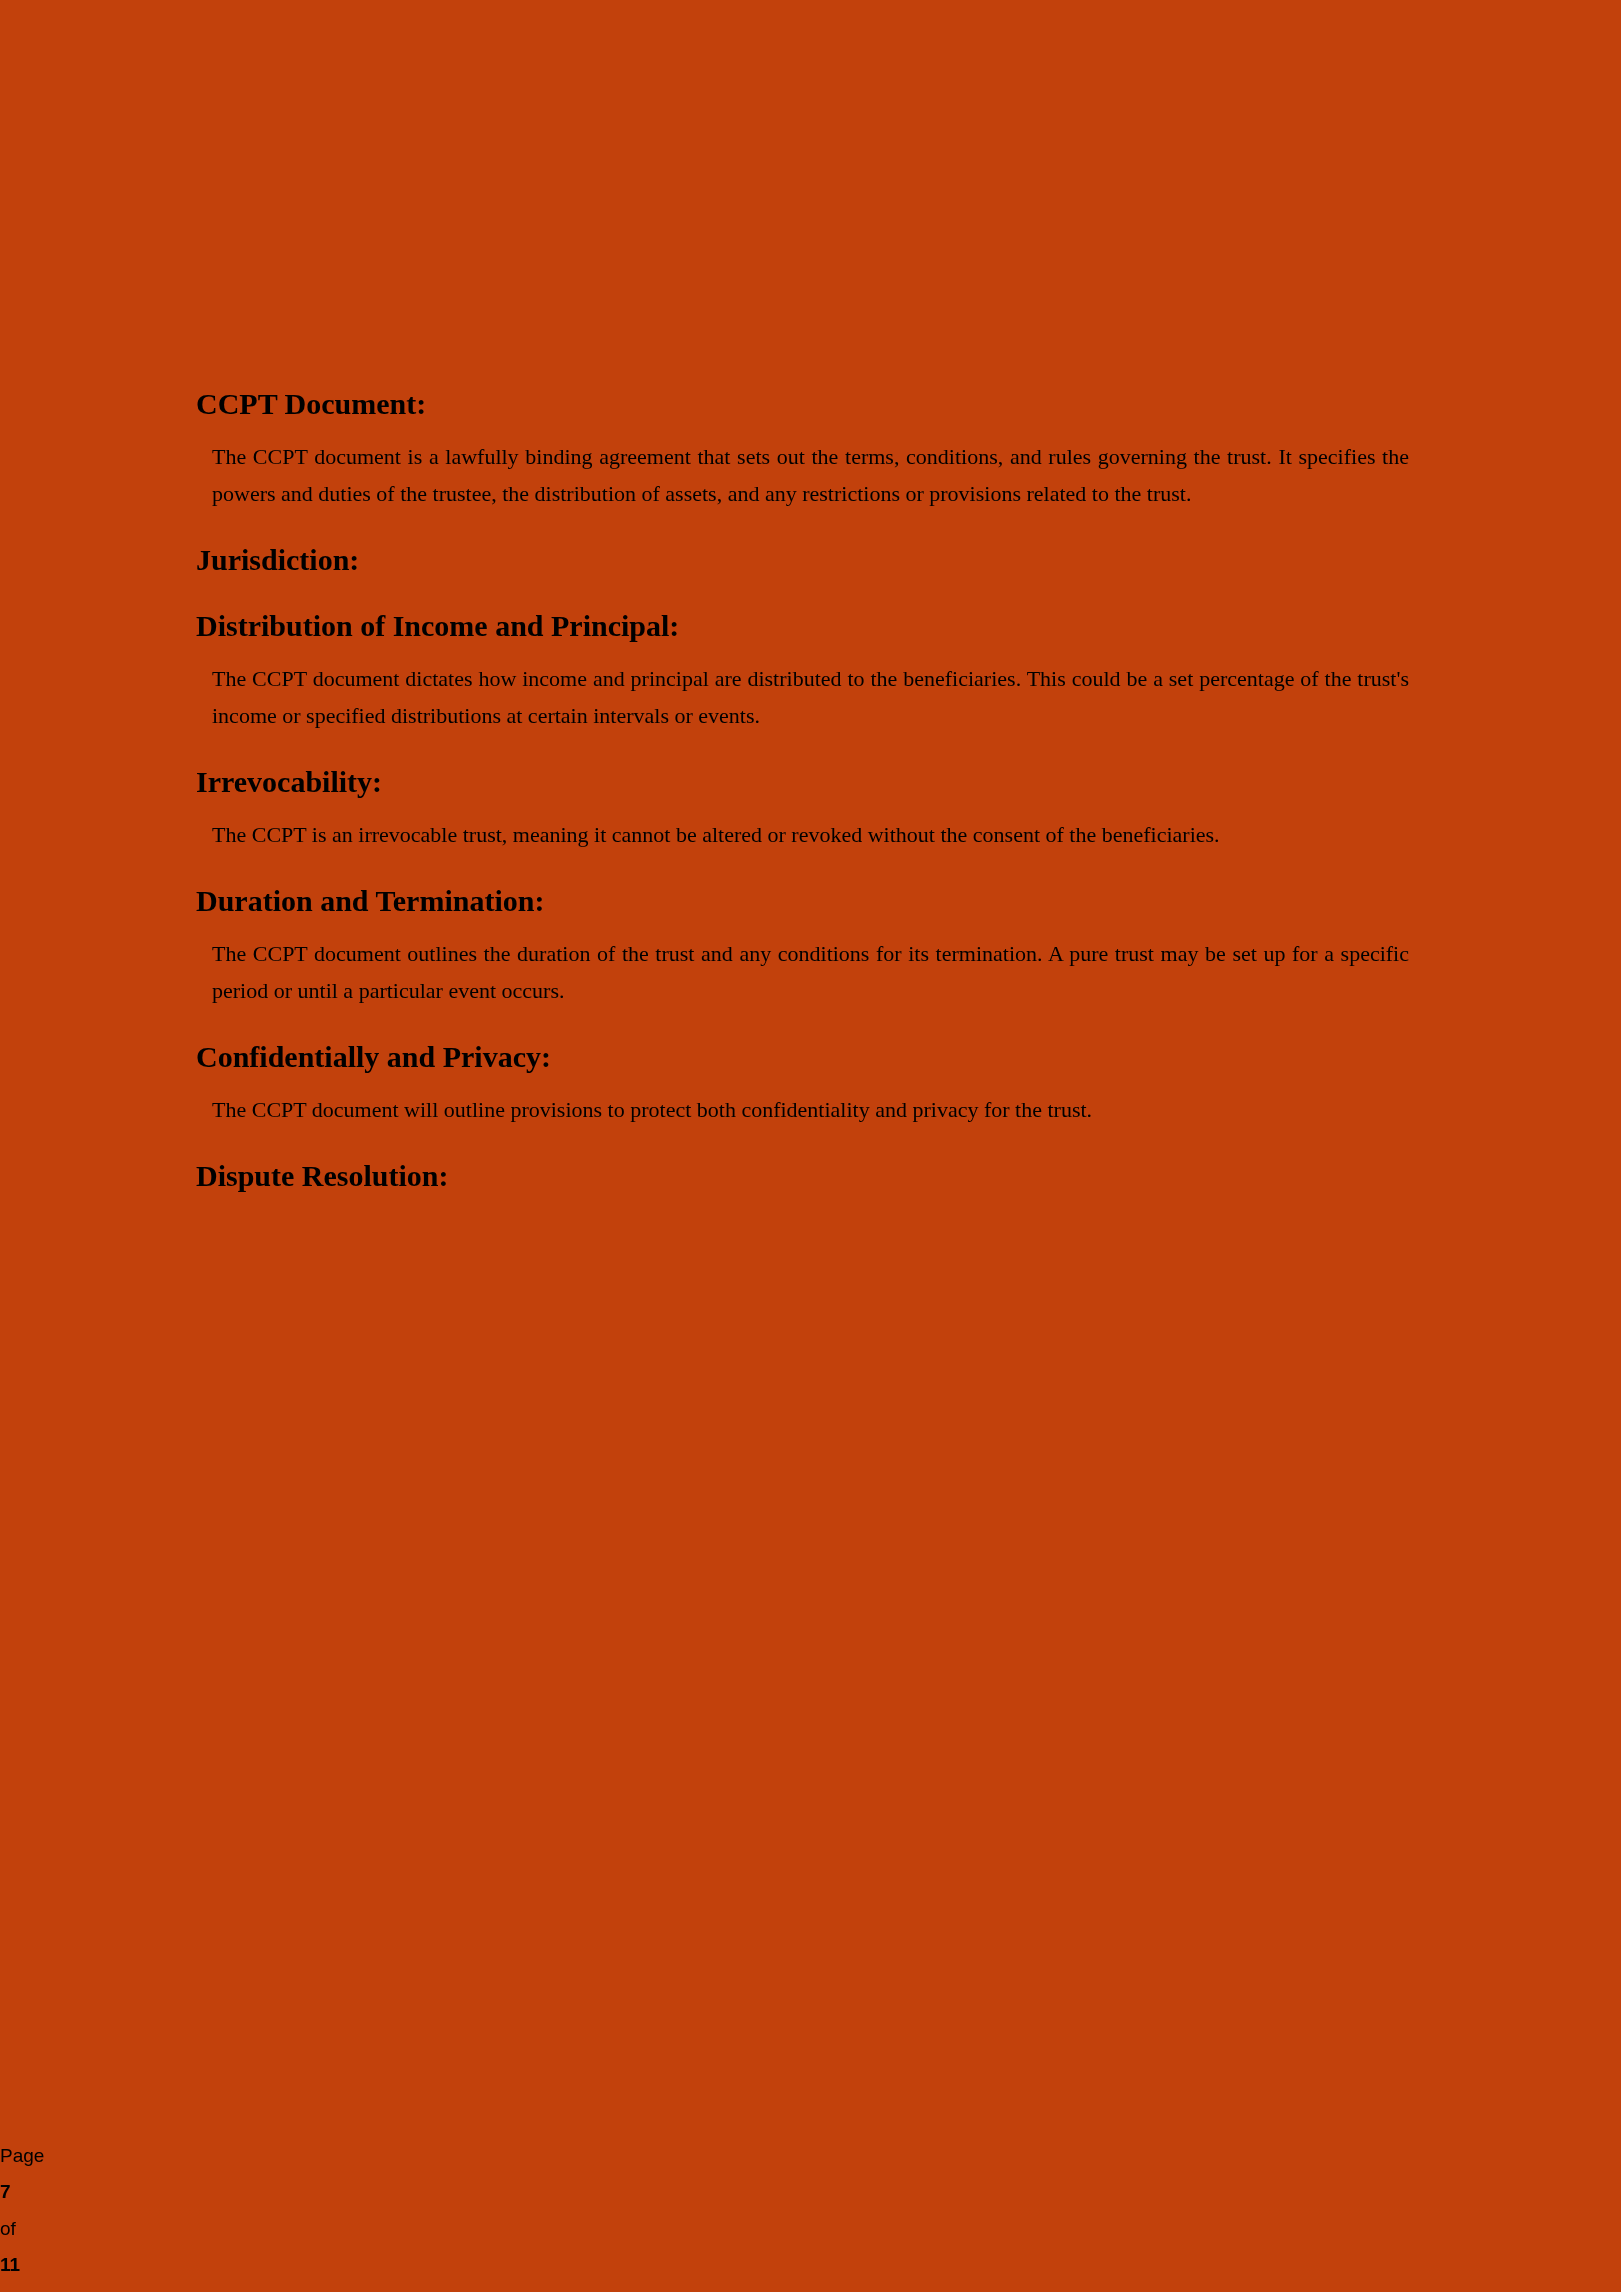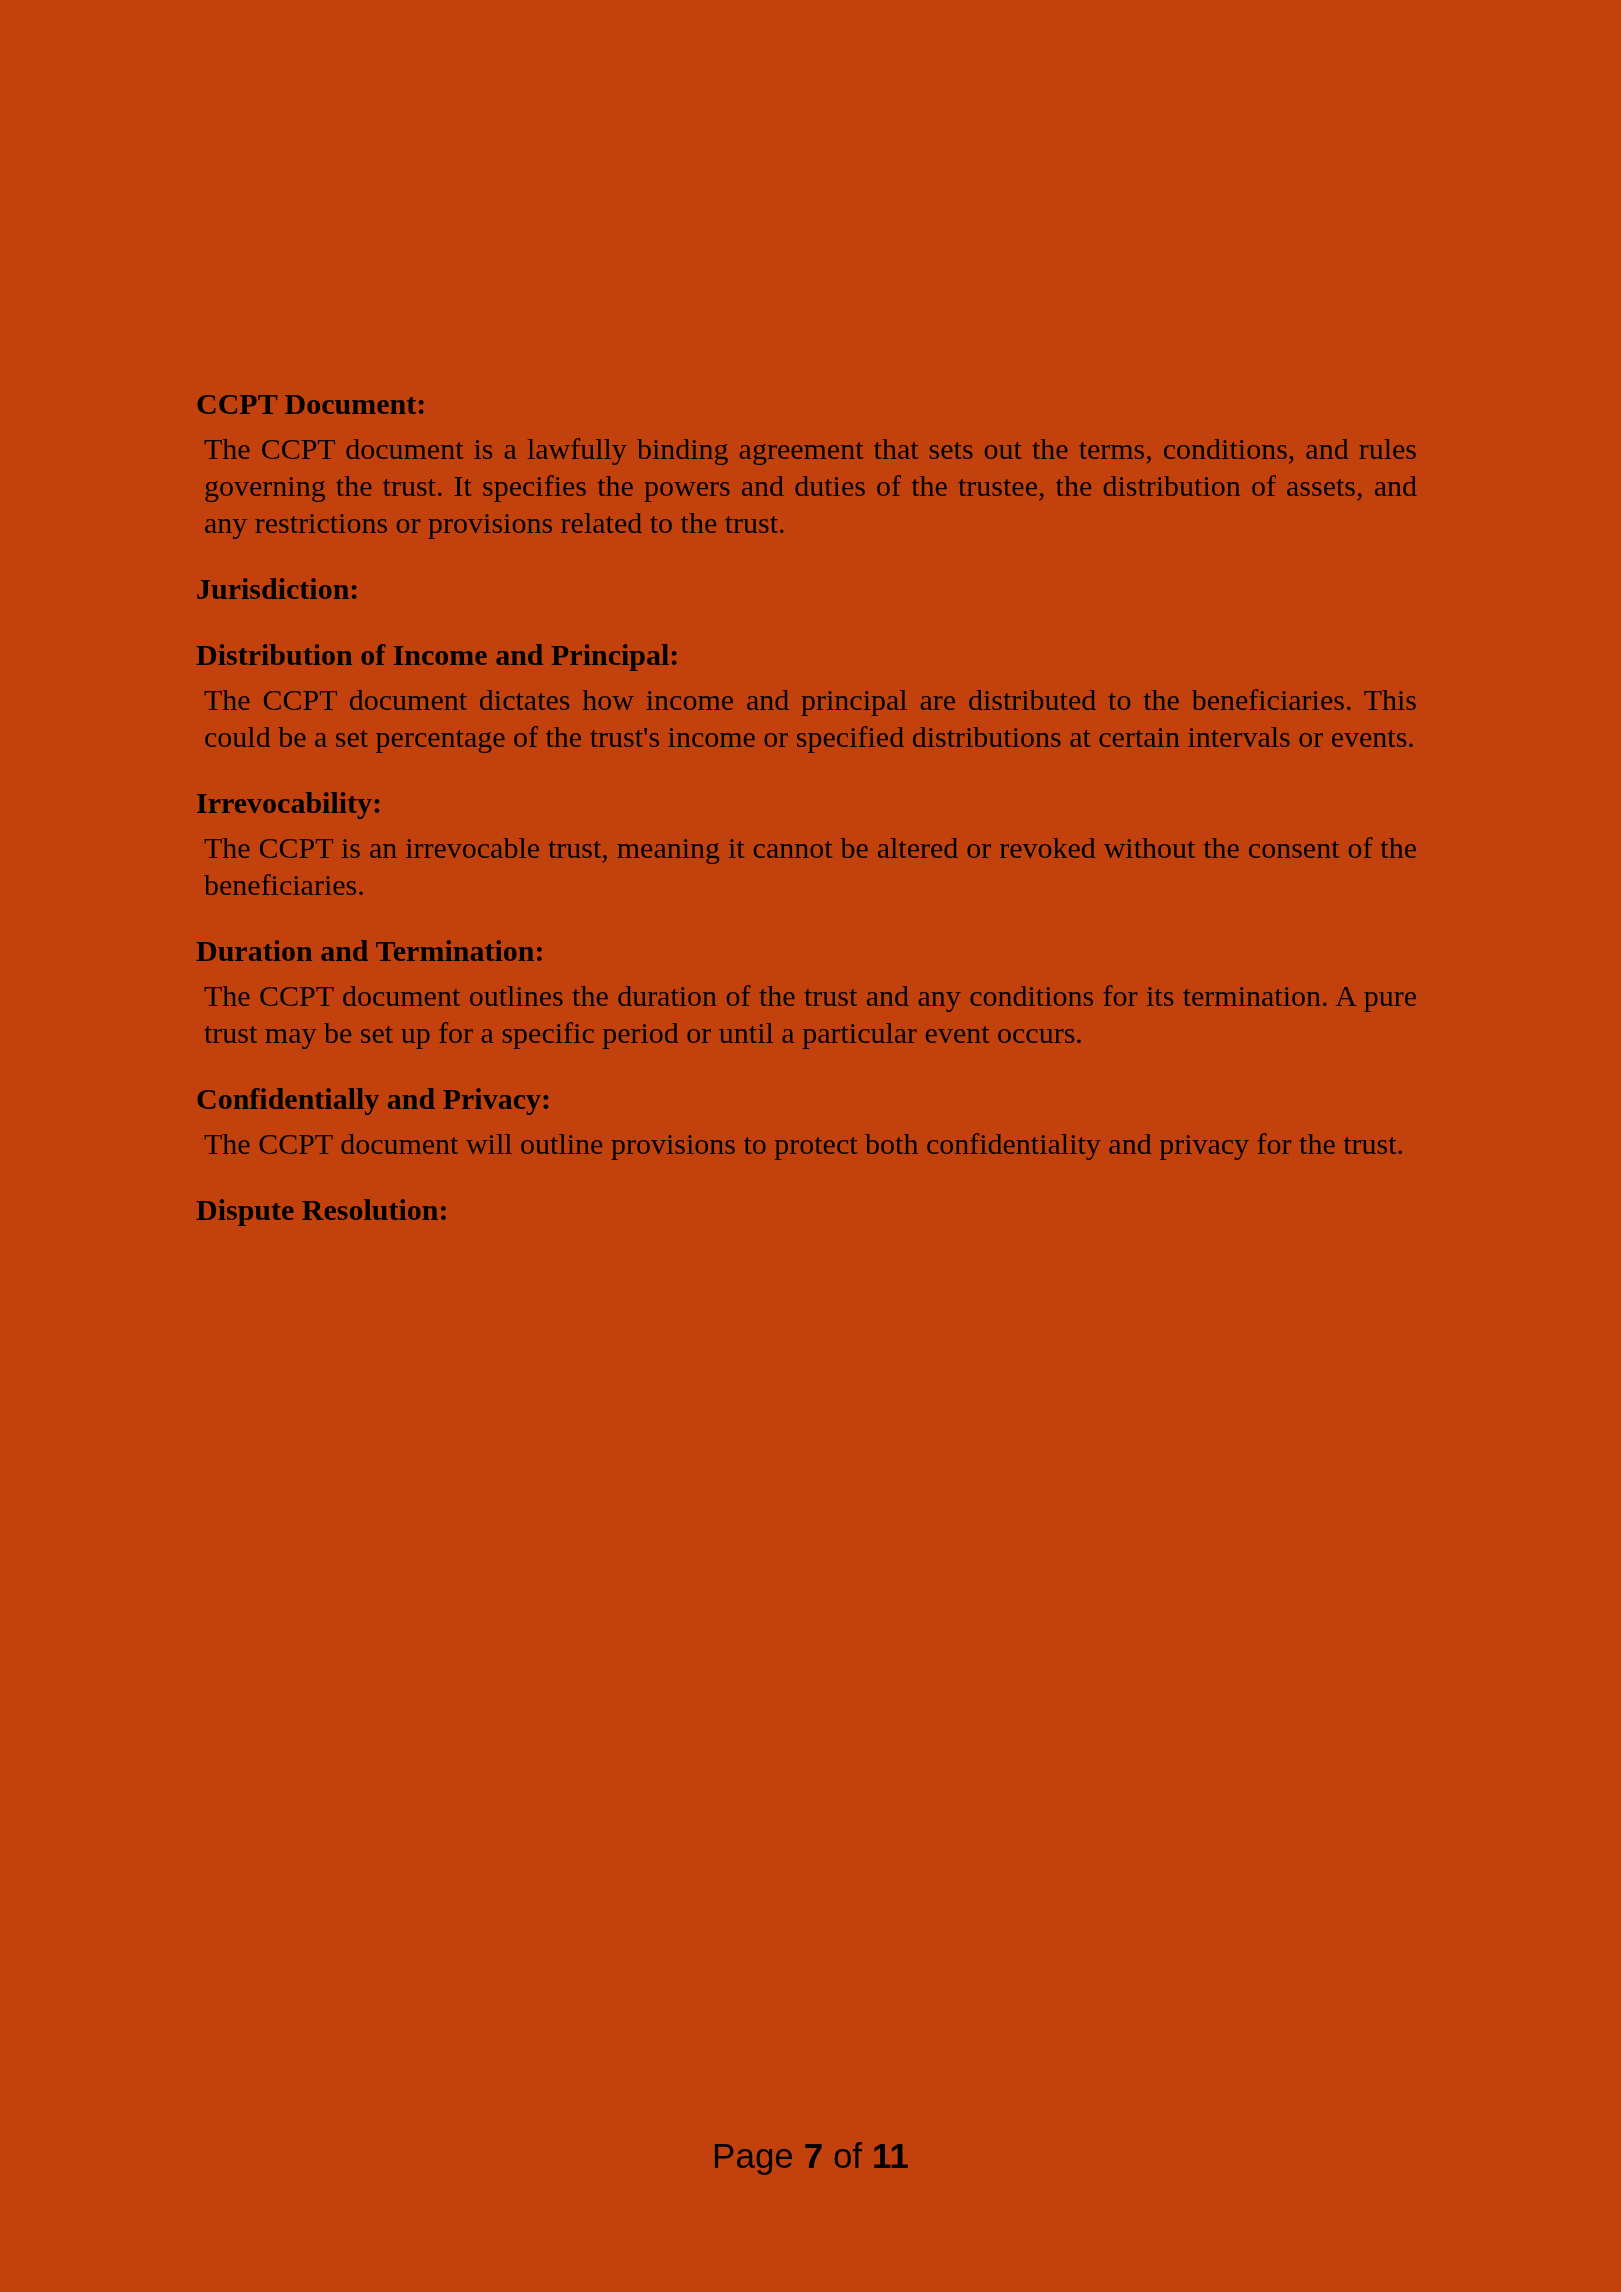--- a/index.html
+++ b/index.html
@@ -25,39 +25,40 @@
   .sec { margin: 0; }
   .sec + .sec { margin-top: 29px; }
   .sec h2 {
     margin: 0;
     font-size: 30px;
     line-height: 37px;
     font-weight: bold;
     font-family: "Liberation Serif", "DejaVu Serif", serif;
   }
   .sec p {
-    margin: 8px;
-    font-size: 30px;
+    margin: 16px;
+    font-size: 22px;
     line-height: 37px;
     text-align: justify;
     text-justify: inter-word;
   }
   .footer {
     position: absolute;
     top: 2140px;
     left: 0;
     width: 100%;
     display: flex;
     justify-content: center;
     align-items: baseline;
     gap: 0.28em;
     font-family: "Liberation Sans", "DejaVu Sans", sans-serif;
-    font-size: 35px;
+    font-size: 19px;
     line-height: 31px;
     color: #000000;
+    flex-direction: column;
   }
   .footer .bold { font-weight: bold; }
 </style>
 </head>
 <body>
 
 <div class="page">
 
   <div class="content" id="sections">
     <section class="sec">

